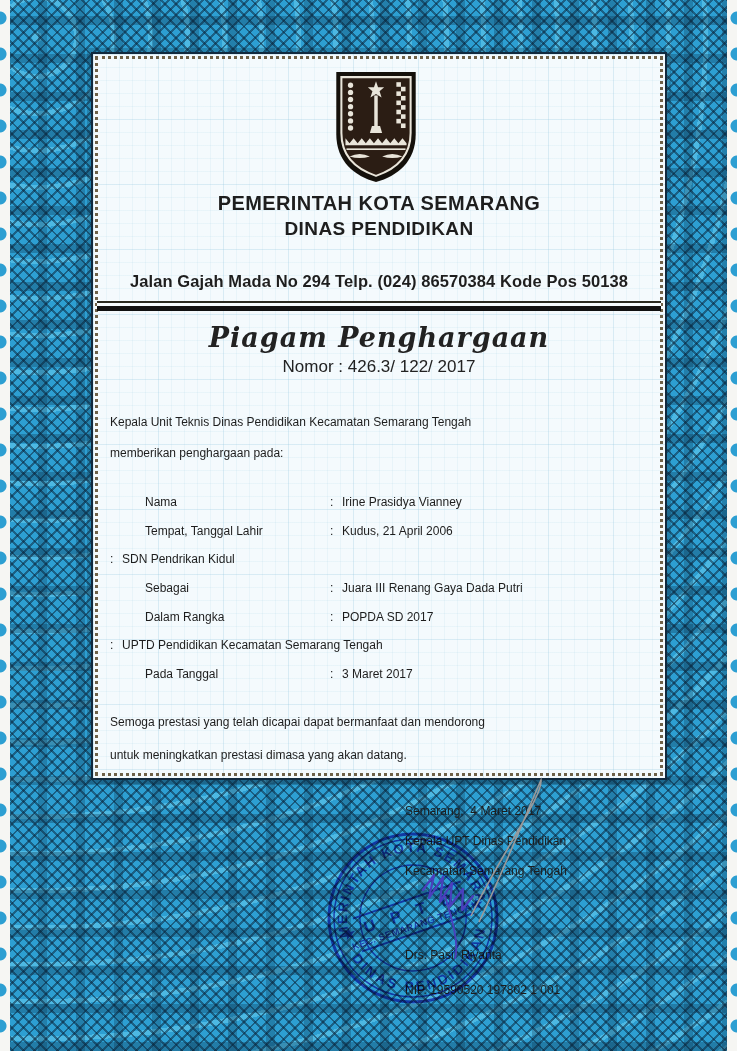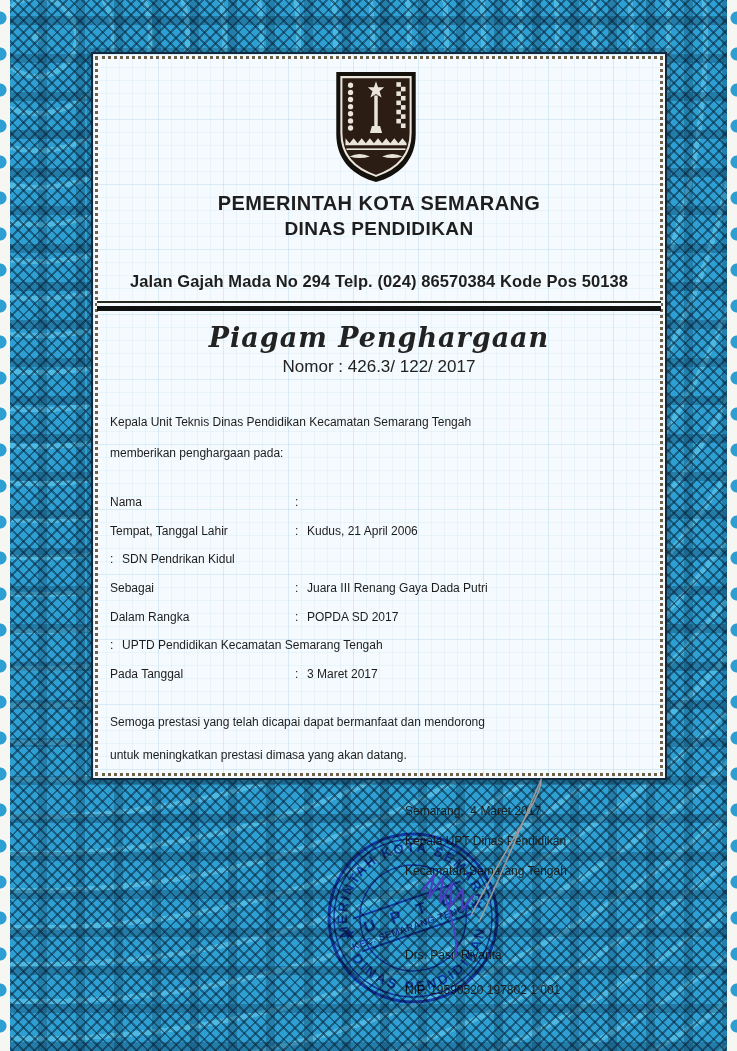--- a/index.html
+++ b/index.html
@@ -52,21 +52,21 @@
   .script-title{font-family:"DejaVu Serif",serif;font-style:italic;font-weight:600;
         font-size:27px;letter-spacing:1px;color:#222;}
   .nomor{font-size:17px;color:#222;}
 
   .bodytext{font-size:12px;color:#1d1d1d;}
   .intro{left:17px;top:353px;line-height:31px;}
   .closing{left:17px;top:652px;line-height:33px;}
 
   .fields{left:17px;top:434px;right:2px;}
   .frow{display:flex;height:28.6px;align-items:center;}
-  .flabel{width:185px;flex:0 0 185px;}
+  .flabel{width:185px;flex:0 0 185px;margin-left:35px;}
   .fcolon{width:12px;flex:0 0 12px;}
   .fvalue{white-space:nowrap;}
 
   .sigblock{left:312px;top:742px;line-height:30px;}
   .namelnk{left:312px;top:884px;line-height:35px;}
   .presp{white-space:pre-wrap;}
 
   .emblem{left:242px;top:17px;width:82px;height:112px;}
   .stamp{left:231px;top:775px;width:178px;height:178px;opacity:.88;transform:rotate(-13deg);mix-blend-mode:multiply;}
   .sigscrawl{left:0;top:0;width:572px;height:954px;pointer-events:none;}
@@ -125,20 +125,21 @@
 
   <div class="abs intro bodytext">
     <div>Kepala Unit Teknis Dinas Pendidikan Kecamatan Semarang Tengah</div>
     <div>memberikan penghargaan pada:</div>
   </div>
 
   <div class="abs fields bodytext">
     <div class="frow">
       <span class="flabel">Nama</span>
       <span class="fcolon">:</span>
+      <span class="fvalue">Irine Prasidya Vianney</span>
     </div>
     <div class="frow">
       <span class="flabel">Tempat, Tanggal Lahir</span>
       <span class="fcolon">:</span>
       <span class="fvalue">Kudus, 21 April 2006</span>
     </div>
     <div class="frow">
       <span class="fcolon">:</span>
       <span class="fvalue">SDN Pendrikan Kidul</span>
     </div>

